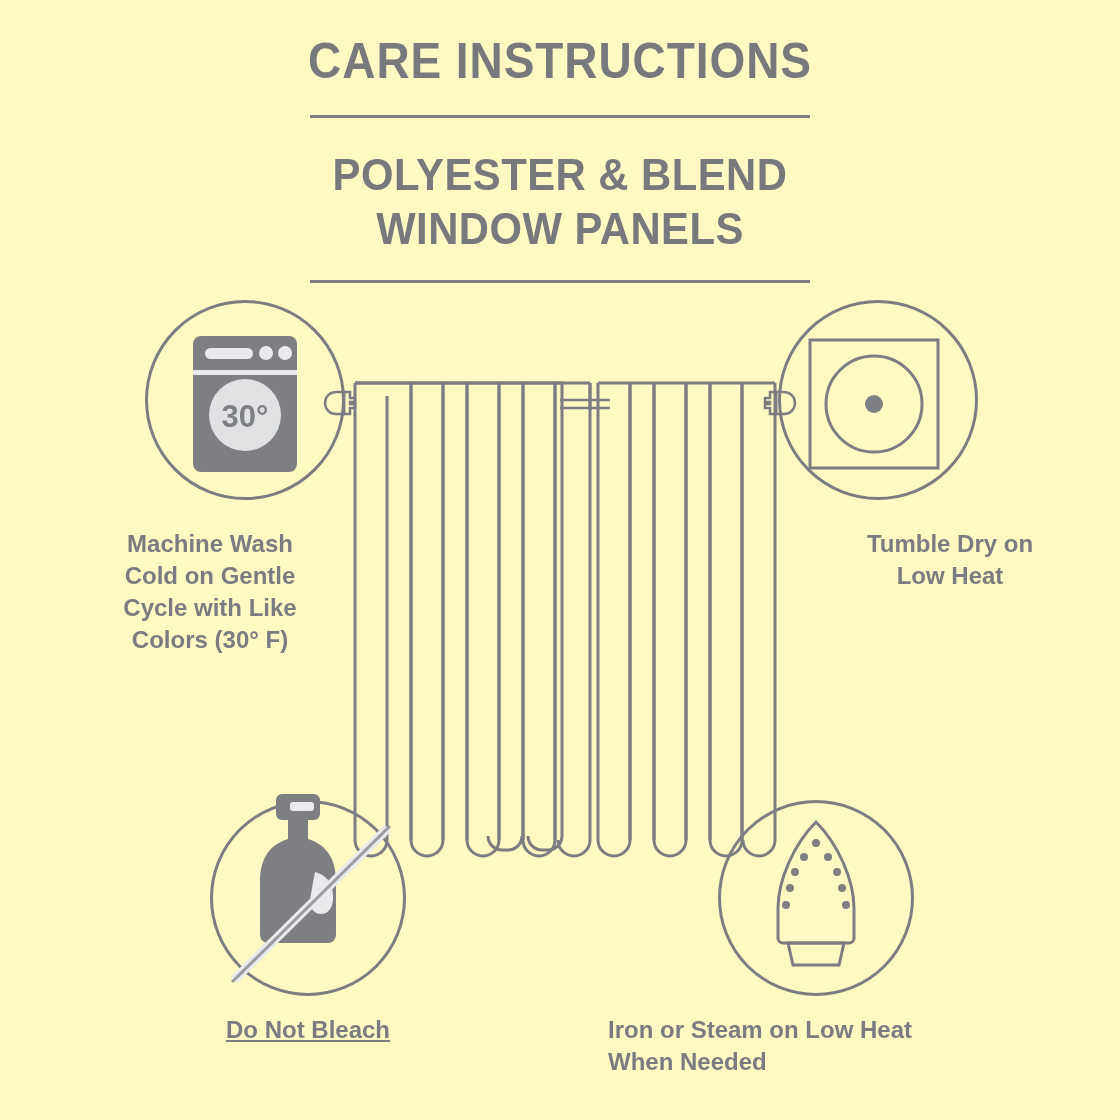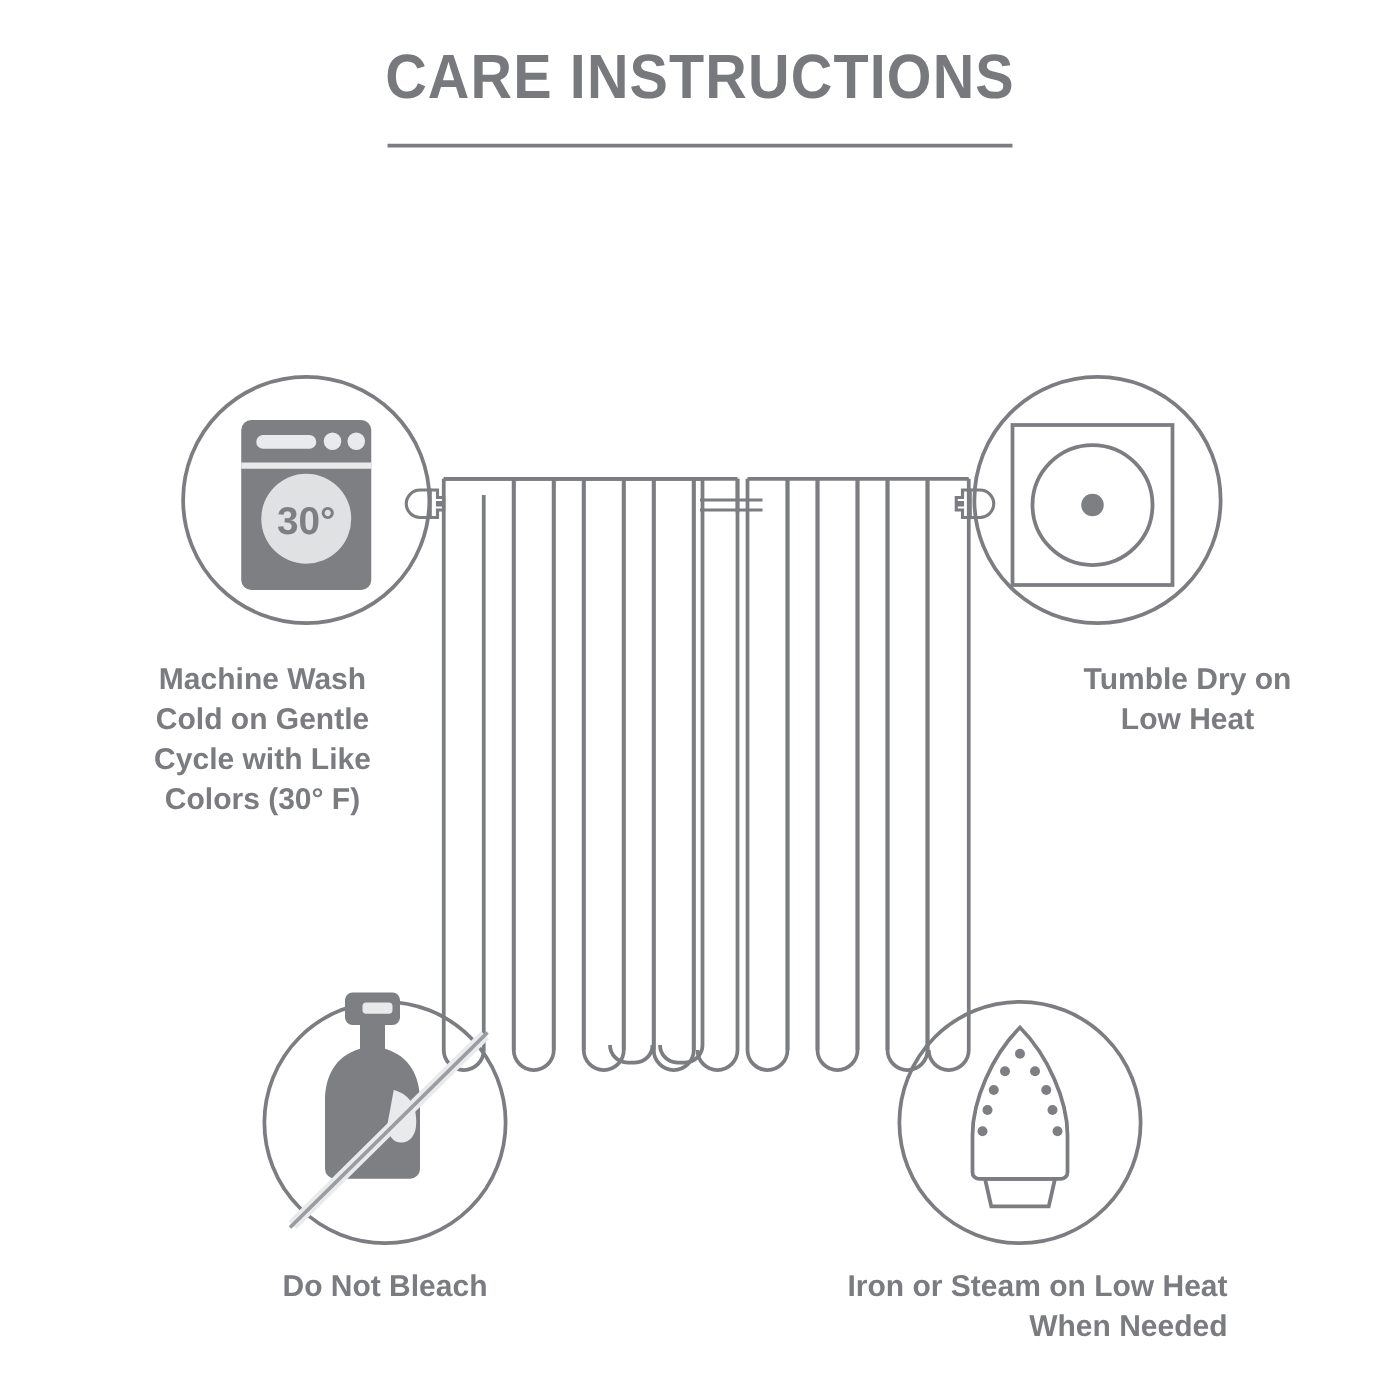--- a/index.html
+++ b/index.html
@@ -11,21 +11,21 @@
     width: 1120px;
     height: 1120px;
     background: #e8eaec;
     font-family: "Liberation Sans", sans-serif;
     overflow: hidden;
   }
   #infographic {
     position: relative;
     width: 1120px;
     height: 1120px;
-    background: #ffffff;
+    background: #fef9c3;
   }
 
   
   #title-block {
     position: absolute;
     left: 0;
     top: 34px;
     width: 1120px;
     text-align: center;
   }
@@ -81,22 +81,22 @@
   .caption {
     position: absolute;
     color: #7a7c80;
     font-size: 24px;
     font-weight: bold;
     line-height: 1.33;
     white-space: pre-line;
   }
   #caption-wash   { left: 85px;  top: 528px;  width: 250px; text-align: center; }
   #caption-dry    { left: 820px; top: 528px;  width: 260px; text-align: center; }
-  #caption-bleach { left: 158px; top: 1014px; width: 300px; text-align: center; }
-  #caption-iron   { left: 592px; top: 1014px; width: 390px; text-align: right; }
+  #caption-bleach { left: 158px; top: 1014px; width: 300px; text-align: center; text-decoration: underline; }
+  #caption-iron   { left: 608px; top: 1014px; width: 390px; text-align: left; }
 
   
   #art-layer {
     position: absolute;
     left: 0; top: 0;
     width: 1120px;
     height: 1120px;
     pointer-events: none;
   }
   .ln { fill: none; stroke: #7b7d81; stroke-width: 3; }
@@ -108,20 +108,25 @@
 </head>
 <body>
 
 <div id="infographic">
 
   <div id="title-block">
     <div id="main-title">CARE INSTRUCTIONS</div>
     <div class="divider" id="divider-top"></div>
   </div>
 
+  <div id="subtitle-block">
+    <div id="subtitle">POLYESTER &amp; BLEND
+WINDOW PANELS</div>
+    <div class="divider" id="divider-bottom"></div>
+  </div>
 
   <div class="badge-circle" id="circle-wash"></div>
   <div class="badge-circle" id="circle-dry"></div>
   <div class="badge-circle" id="circle-bleach"></div>
   <div class="badge-circle" id="circle-iron"></div>
 
   <svg id="art-layer" viewBox="0 0 1120 1120">
 
     <g>
 

